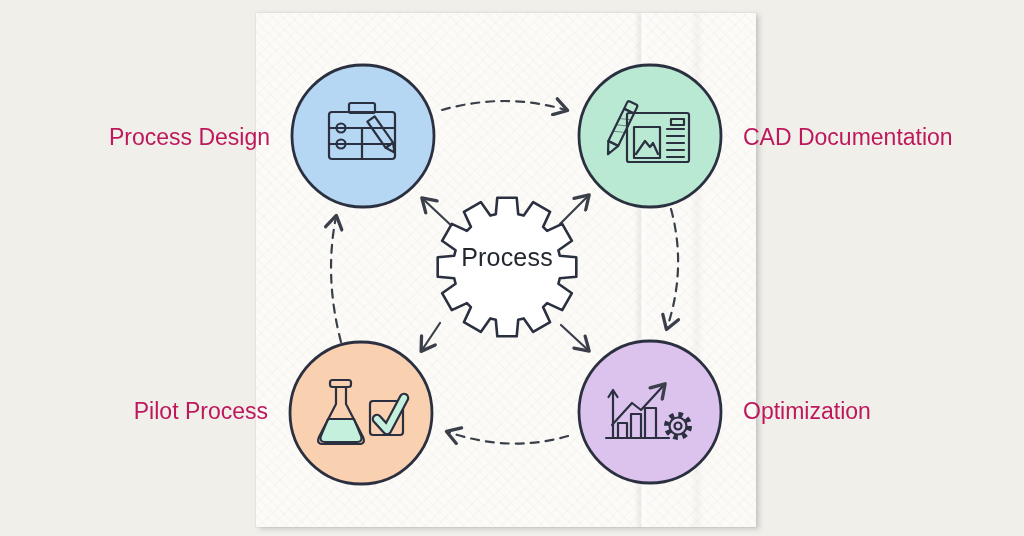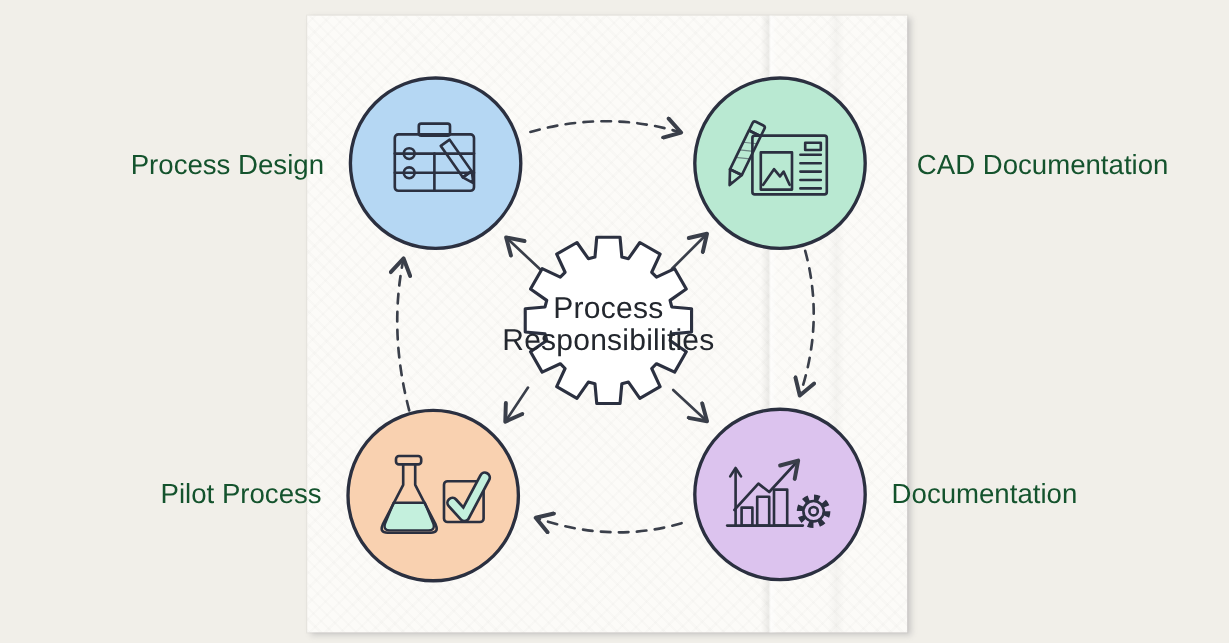--- a/index.html
+++ b/index.html
@@ -23,21 +23,21 @@
   .crease{position:absolute;top:0;bottom:0;width:14px;}
   .crease.c1{left:378px;background:linear-gradient(90deg, transparent, rgba(150,150,145,.16) 45%, rgba(255,255,255,.6) 60%, transparent);}
   .crease.c2{left:434px;background:linear-gradient(90deg, transparent, rgba(150,150,145,.08) 50%, transparent);}
   svg.diagram{position:absolute;left:0;top:0;}
   .stroke{stroke:#2b3040;fill:none;stroke-width:2.2;stroke-linecap:round;stroke-linejoin:round;}
   .node-circle{stroke:#2b3040;stroke-width:2.8;}
   .dashed{stroke:#3a3f4a;stroke-width:2.2;fill:none;stroke-dasharray:8 7;stroke-linecap:round;}
   .solid-arrow{stroke:#3a3f4a;stroke-width:2.2;fill:none;stroke-linecap:round;}
   .label{
     position:absolute;font-size:23px;font-weight:500;line-height:27px;
-    color:#14532d;white-space:nowrap;
+    color:#be185d;white-space:nowrap;
   }
   .label.right-align{text-align:right;}
   .center-title{
     position:absolute;left:377px;top:244px;width:260px;text-align:center;
     font-size:25px;font-weight:400;line-height:27px;color:#23272e;letter-spacing:.2px;
   }
 </style>
 </head>
 <body>
 
@@ -121,22 +121,21 @@
       <circle class="stroke" cx="678" cy="426" r="8.5" fill="#dcc3ee"></circle>
       <circle class="stroke" cx="678" cy="426" r="3.5"></circle>
     </g>
   </g>
 
   <path d="M576.3,257.3 L576.3,276.7 L559.8,278.2 L558.4,283.7 L571.9,293.2 L562.2,310.1 L547.1,303.1 L543.1,307.1 L550.1,322.2 L533.2,331.9 L523.7,318.4 L518.2,319.8 L516.7,336.3 L497.3,336.3 L495.8,319.8 L490.3,318.4 L480.8,331.9 L463.9,322.2 L470.9,307.1 L466.9,303.1 L451.8,310.1 L442.1,293.2 L455.6,283.7 L454.2,278.2 L437.7,276.7 L437.7,257.3 L454.2,255.8 L455.6,250.3 L442.1,240.8 L451.8,223.9 L466.9,230.9 L470.9,226.9 L463.9,211.8 L480.8,202.1 L490.3,215.6 L495.8,214.2 L497.3,197.7 L516.7,197.7 L518.2,214.2 L523.7,215.6 L533.2,202.1 L550.1,211.8 L543.1,226.9 L547.1,230.9 L562.2,223.9 L571.9,240.8 L558.4,250.3 L559.8,255.8 Z" stroke="#2b3040" stroke-width="2.6" stroke-linejoin="round" fill="#ffffff"></path>
 </svg>
 
 <div class="center-title">
   <div>Process</div>
-  <div>Responsibilities</div>
 </div>
 
 <div class="label right-align" style="left:70px;top:124px;width:200px;">Process Design</div>
 
-<div class="label" style="left:743px;top:124px;margin-left:21px;">CAD Documentation</div>
+<div class="label" style="left:743px;top:124px;">CAD Documentation</div>
 
 <div class="label right-align" style="left:70px;top:398px;width:198px;">Pilot Process</div>
 
-<div class="label" style="left:743px;top:398px;">Documentation</div>
+<div class="label" style="left:743px;top:398px;">Optimization</div>
 
 </body></html>

